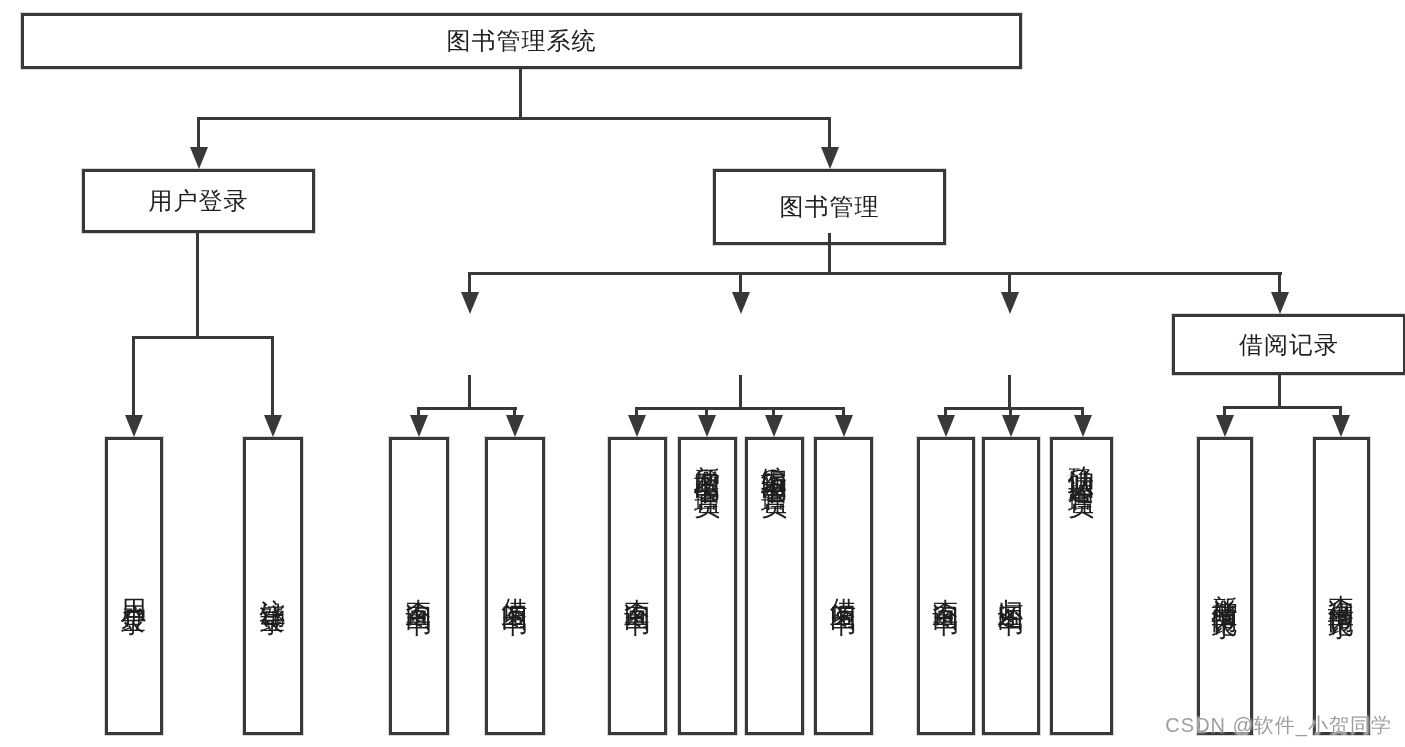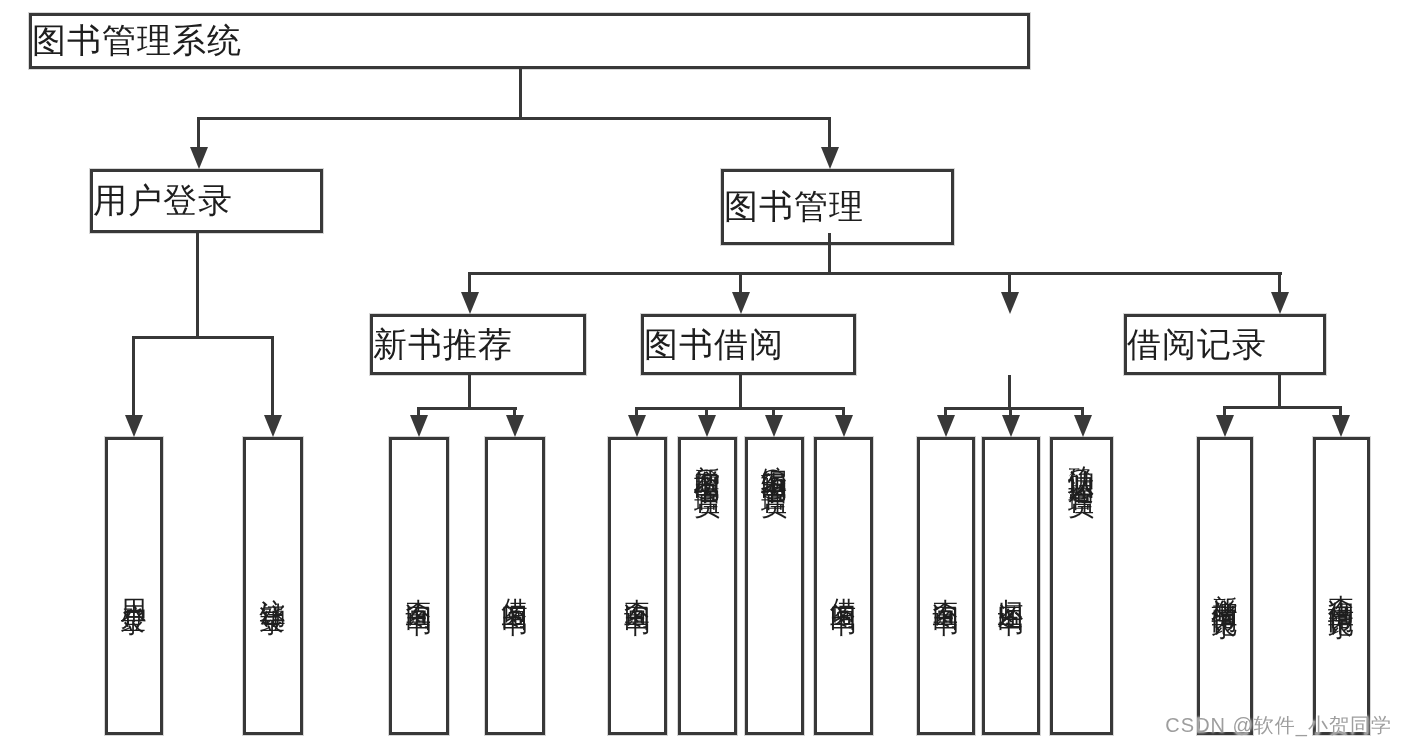--- a/index.html
+++ b/index.html
@@ -9,24 +9,23 @@
     --wm:#9e9e9e;
   }
   html,body{margin:0;padding:0;background:var(--bg);}
   body{font-family:"Liberation Sans","DejaVu Sans",sans-serif;}
   #canvas{
     position:relative;width:1405px;height:747px;background:var(--bg);
     overflow:hidden;
   }
   .box{
     position:absolute;box-sizing:border-box;border:3px solid var(--line);
-    background:var(--bg);display:flex;align-items:center;
-    color:var(--text);font-size:34px;letter-spacing:1px;
+    background:var(--bg);display:flex;align-items:center;justify-content:center;
+    color:var(--text);font-size:24px;letter-spacing:1px;
     box-shadow:0 0 0 1px rgba(110,110,110,0.28);
-    margin-left:8px;
   }
   .vbox{
     position:absolute;box-sizing:border-box;border:3px solid var(--line);
     background:var(--bg);top:437px;height:298px;
     display:flex;align-items:center;justify-content:center;
     box-shadow:0 0 0 1px rgba(110,110,110,0.28);
   }
   .vbox.top{align-items:flex-start;padding-top:5px;}
   .vtext{
     writing-mode:vertical-rl;text-orientation:mixed;
@@ -57,30 +56,24 @@
   </div>
 
   <div class="box" style="left:82px;top:169px;width:233px;height:64px">
     <span>用户登录</span>
   </div>
 
   <div class="box" style="left:713px;top:169px;width:233px;height:76px">
     <span>图书管理</span>
   </div>
 
-  <div class="box" style="left:362px;top:314px;width:216px;height:61px">
-    <span>新书推荐</span>
-  </div>
-
-  <div class="box" style="left:633px;top:314px;width:215px;height:61px">
-    <span>图书借阅</span>
-  </div>
 
 
-  <div class="box" style="left:1116px;top:314px;width:202px;height:61px">
+
+  <div class="box" style="left:1172px;top:314px;width:234px;height:61px">
     <span>借阅记录</span>
   </div>
 
   <div class="vbox" style="left:105px;width:58px">
     <span class="vtext">用户登录</span>
   </div>
   <div class="vbox" style="left:243px;width:60px">
     <span class="vtext">注销登录</span>
   </div>
 

